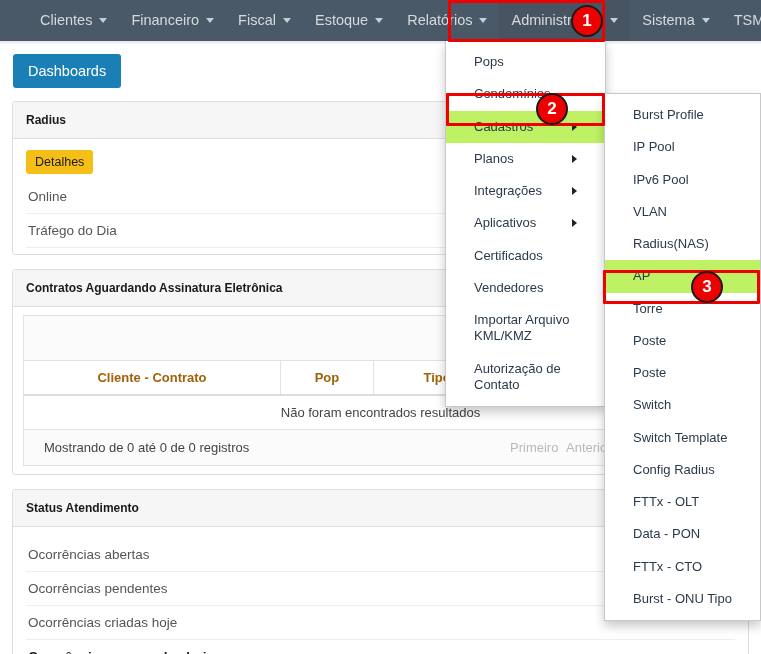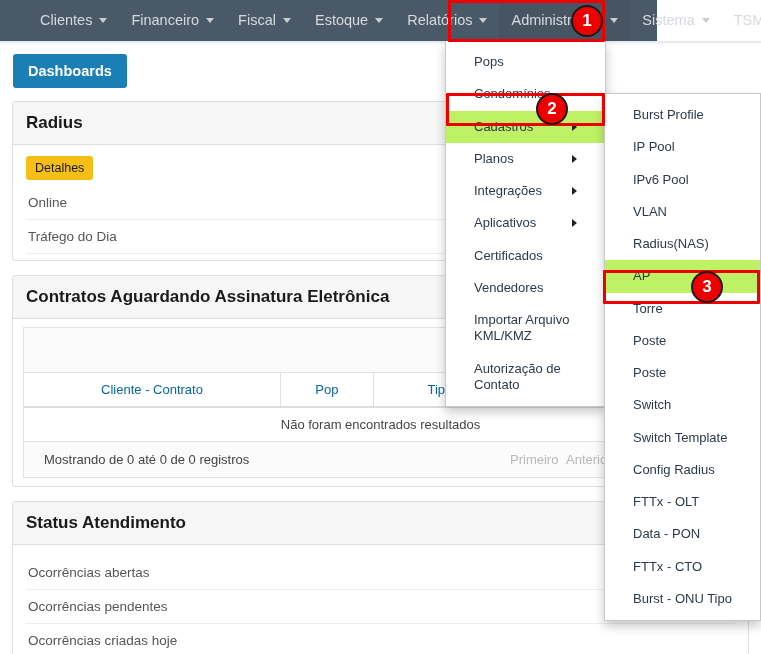--- a/index.html
+++ b/index.html
@@ -12,21 +12,21 @@
   }
   #root {
     position: relative;
     width: 761px; height: 654px;
     overflow: hidden;
   }
 
   
   .navbar {
     position: absolute; top: 0; left: 0;
-    width: 657px; height: 41px;
+    width: 761px; height: 41px;
     background: #4a5967;
     display: flex;
     align-items: center;
     padding-left: 28px;
     z-index: 5;
   }
   .nav-item {
     color: #d6dadd;
     font-size: 14.5px;
     padding: 0 12px;
@@ -62,34 +62,33 @@
   }
   .btn-dashboards {
     display: inline-block;
     background: #1a7fb5;
     color: #ffffff;
     font-size: 14.5px;
     padding: 9px 15px;
     border-radius: 3px;
     margin: 9px 0 13px 1px;
     cursor: pointer;
-    font-weight: bold;
   }
 
   .card {
     border: 1px solid #dddddd;
     border-radius: 3px;
     background: #ffffff;
     margin-bottom: 14px;
   }
   .card-head {
     background: #f6f6f6;
     border-bottom: 1px solid #dddddd;
     padding: 11px 13px;
-    font-size: 17px;
+    font-size: 12px;
     font-weight: bold;
     color: #1a1a1a;
   }
   .card-body { padding: 11px 13px 6px 13px; }
 
   .badge-detalhes {
     display: inline-block;
     background: #f5bf17;
     color: #1a1a1a;
     font-size: 12.5px;
@@ -135,22 +134,22 @@
   }
   table.dt {
     width: 100%;
     border-collapse: collapse;
     font-size: 13px;
   }
   table.dt th {
     border: 1px solid #e2e2e2;
     border-bottom: 2px solid #dddddd;
     background: #ffffff;
-    color: #0369a1;
-    font-weight: normal;
+    color: #a16207;
+    font-weight: bold;
     text-align: center;
     padding: 9px 6px;
     white-space: nowrap;
   }
   table.dt td.empty {
     border: 1px solid #e2e2e2;
     text-align: center;
     padding: 9px 6px;
     color: #444444;
     background: #ffffff;

